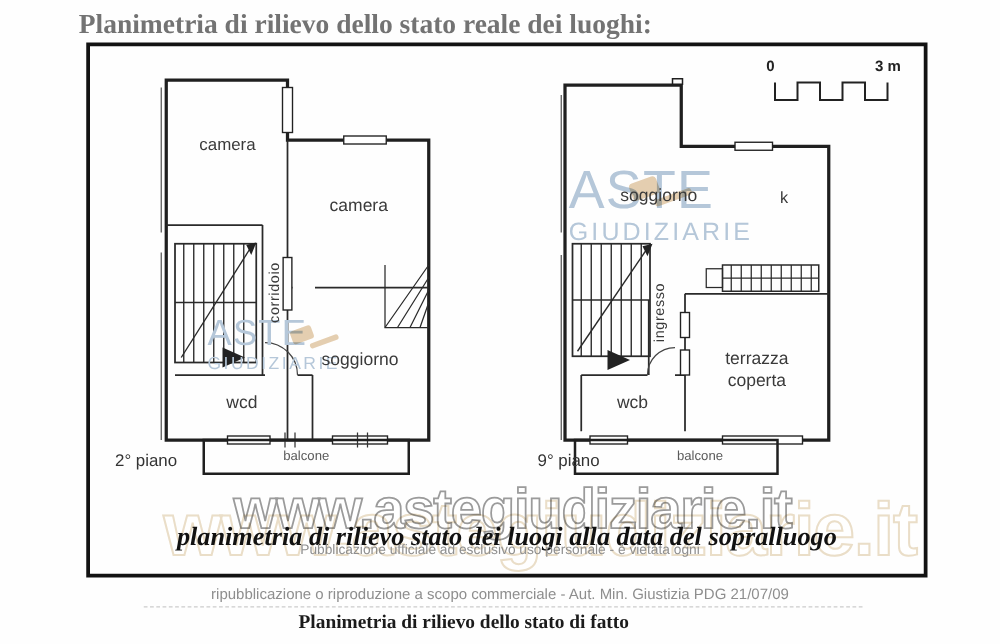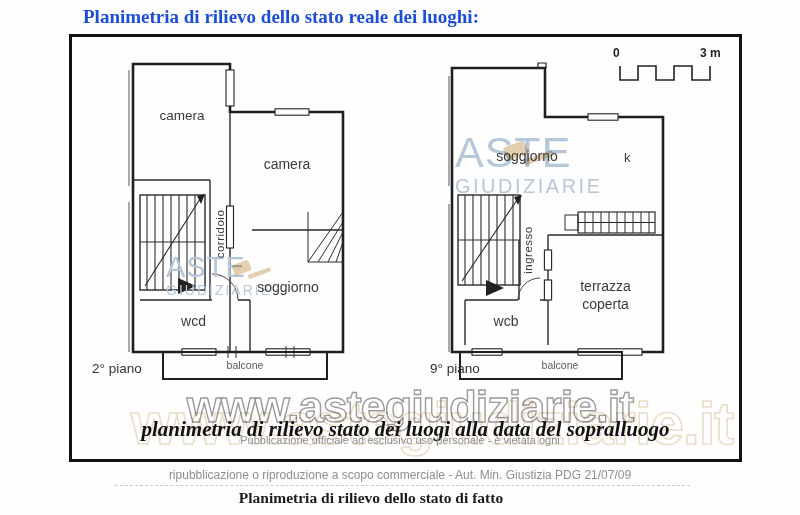--- a/index.html
+++ b/index.html
@@ -1,20 +1,20 @@
 <!DOCTYPE html>
 <html><head>
 <meta charset="utf-8">
 <style>
   html,body{margin:0;padding:0;background:#fff;}
   .page{position:relative;width:800px;height:515px;background:#fefefe;overflow:hidden;
         font-family:"Liberation Sans",sans-serif;}
 
   .top-title{position:absolute;left:63px;top:6px;font-family:"Liberation Serif",serif;
-             font-weight:bold;font-size:19px;color:#1d4ed8;z-index:7;margin-left:20px;}
+             font-weight:bold;font-size:22px;color:#737373;z-index:7;}
 
   .frame{position:absolute;left:69px;top:34px;width:673px;height:428px;
          border:3px solid #121212;box-sizing:border-box;background:transparent;z-index:1;}
 
   .frame-clip{position:absolute;left:72px;top:37px;width:667px;height:422px;overflow:hidden;z-index:3;pointer-events:none;}
 
   .plan-svg{position:absolute;left:70px;top:36px;z-index:2;}
 
   
   .wm-url{position:absolute;text-align:center;font-weight:bold;white-space:nowrap;

